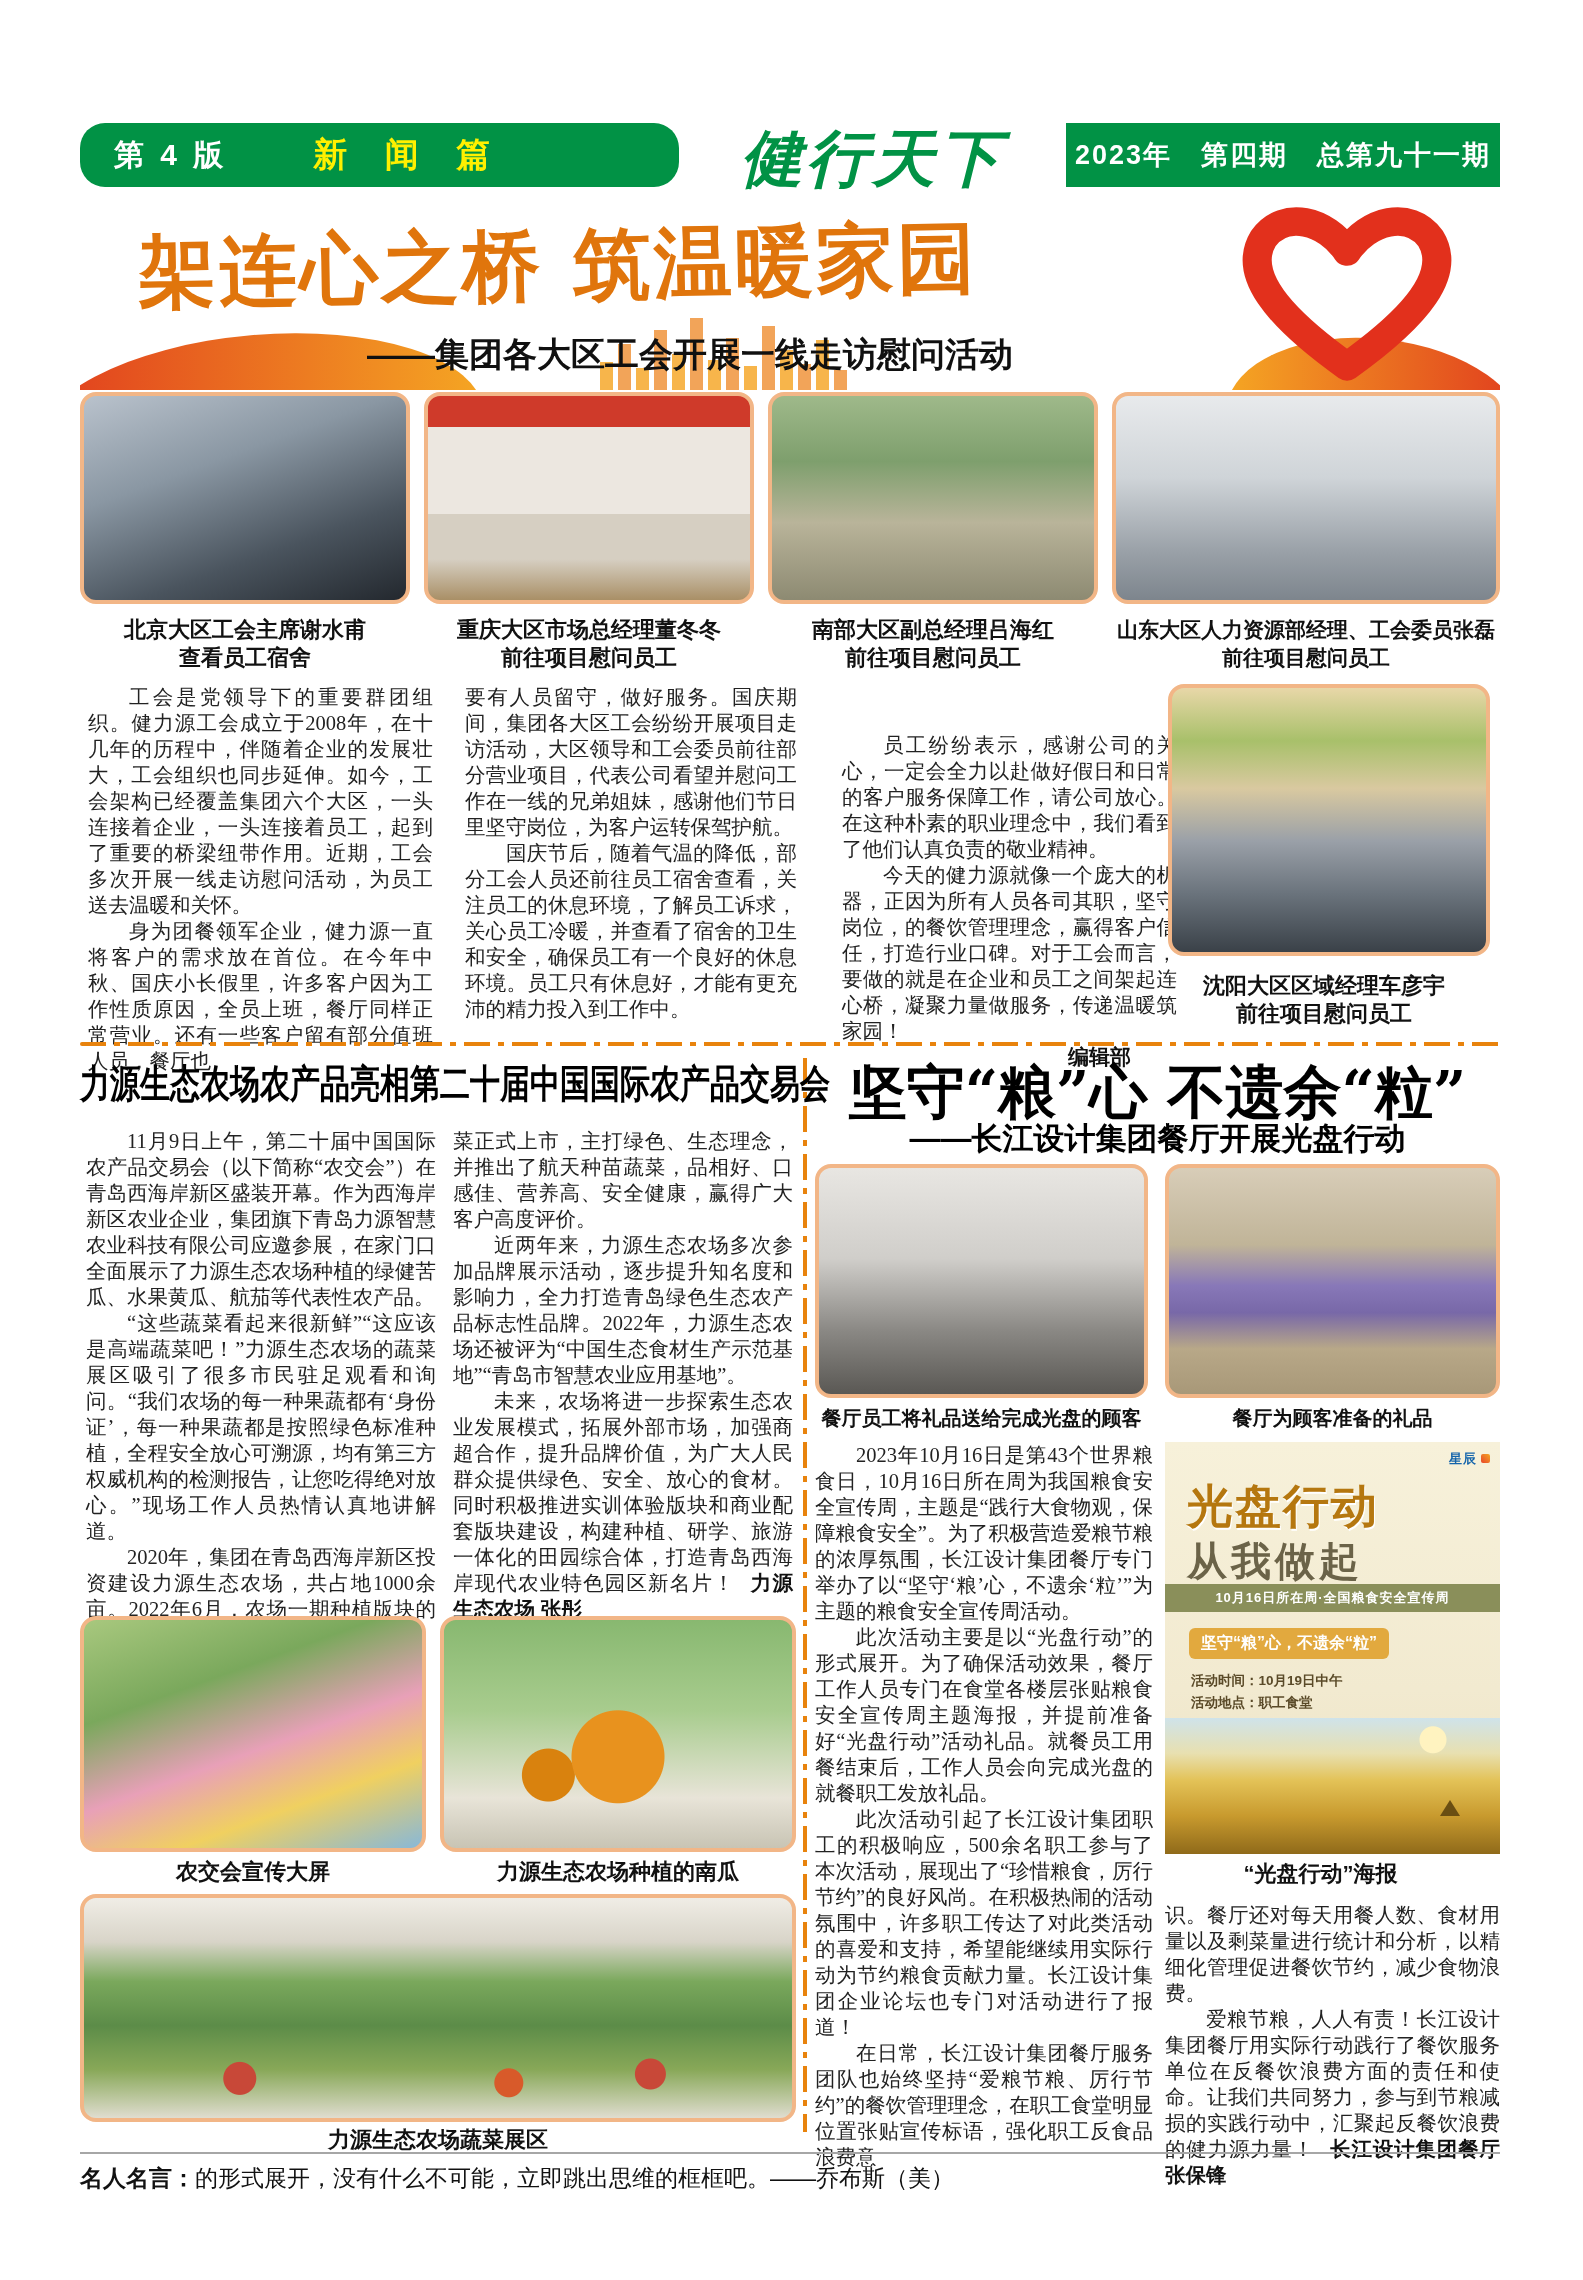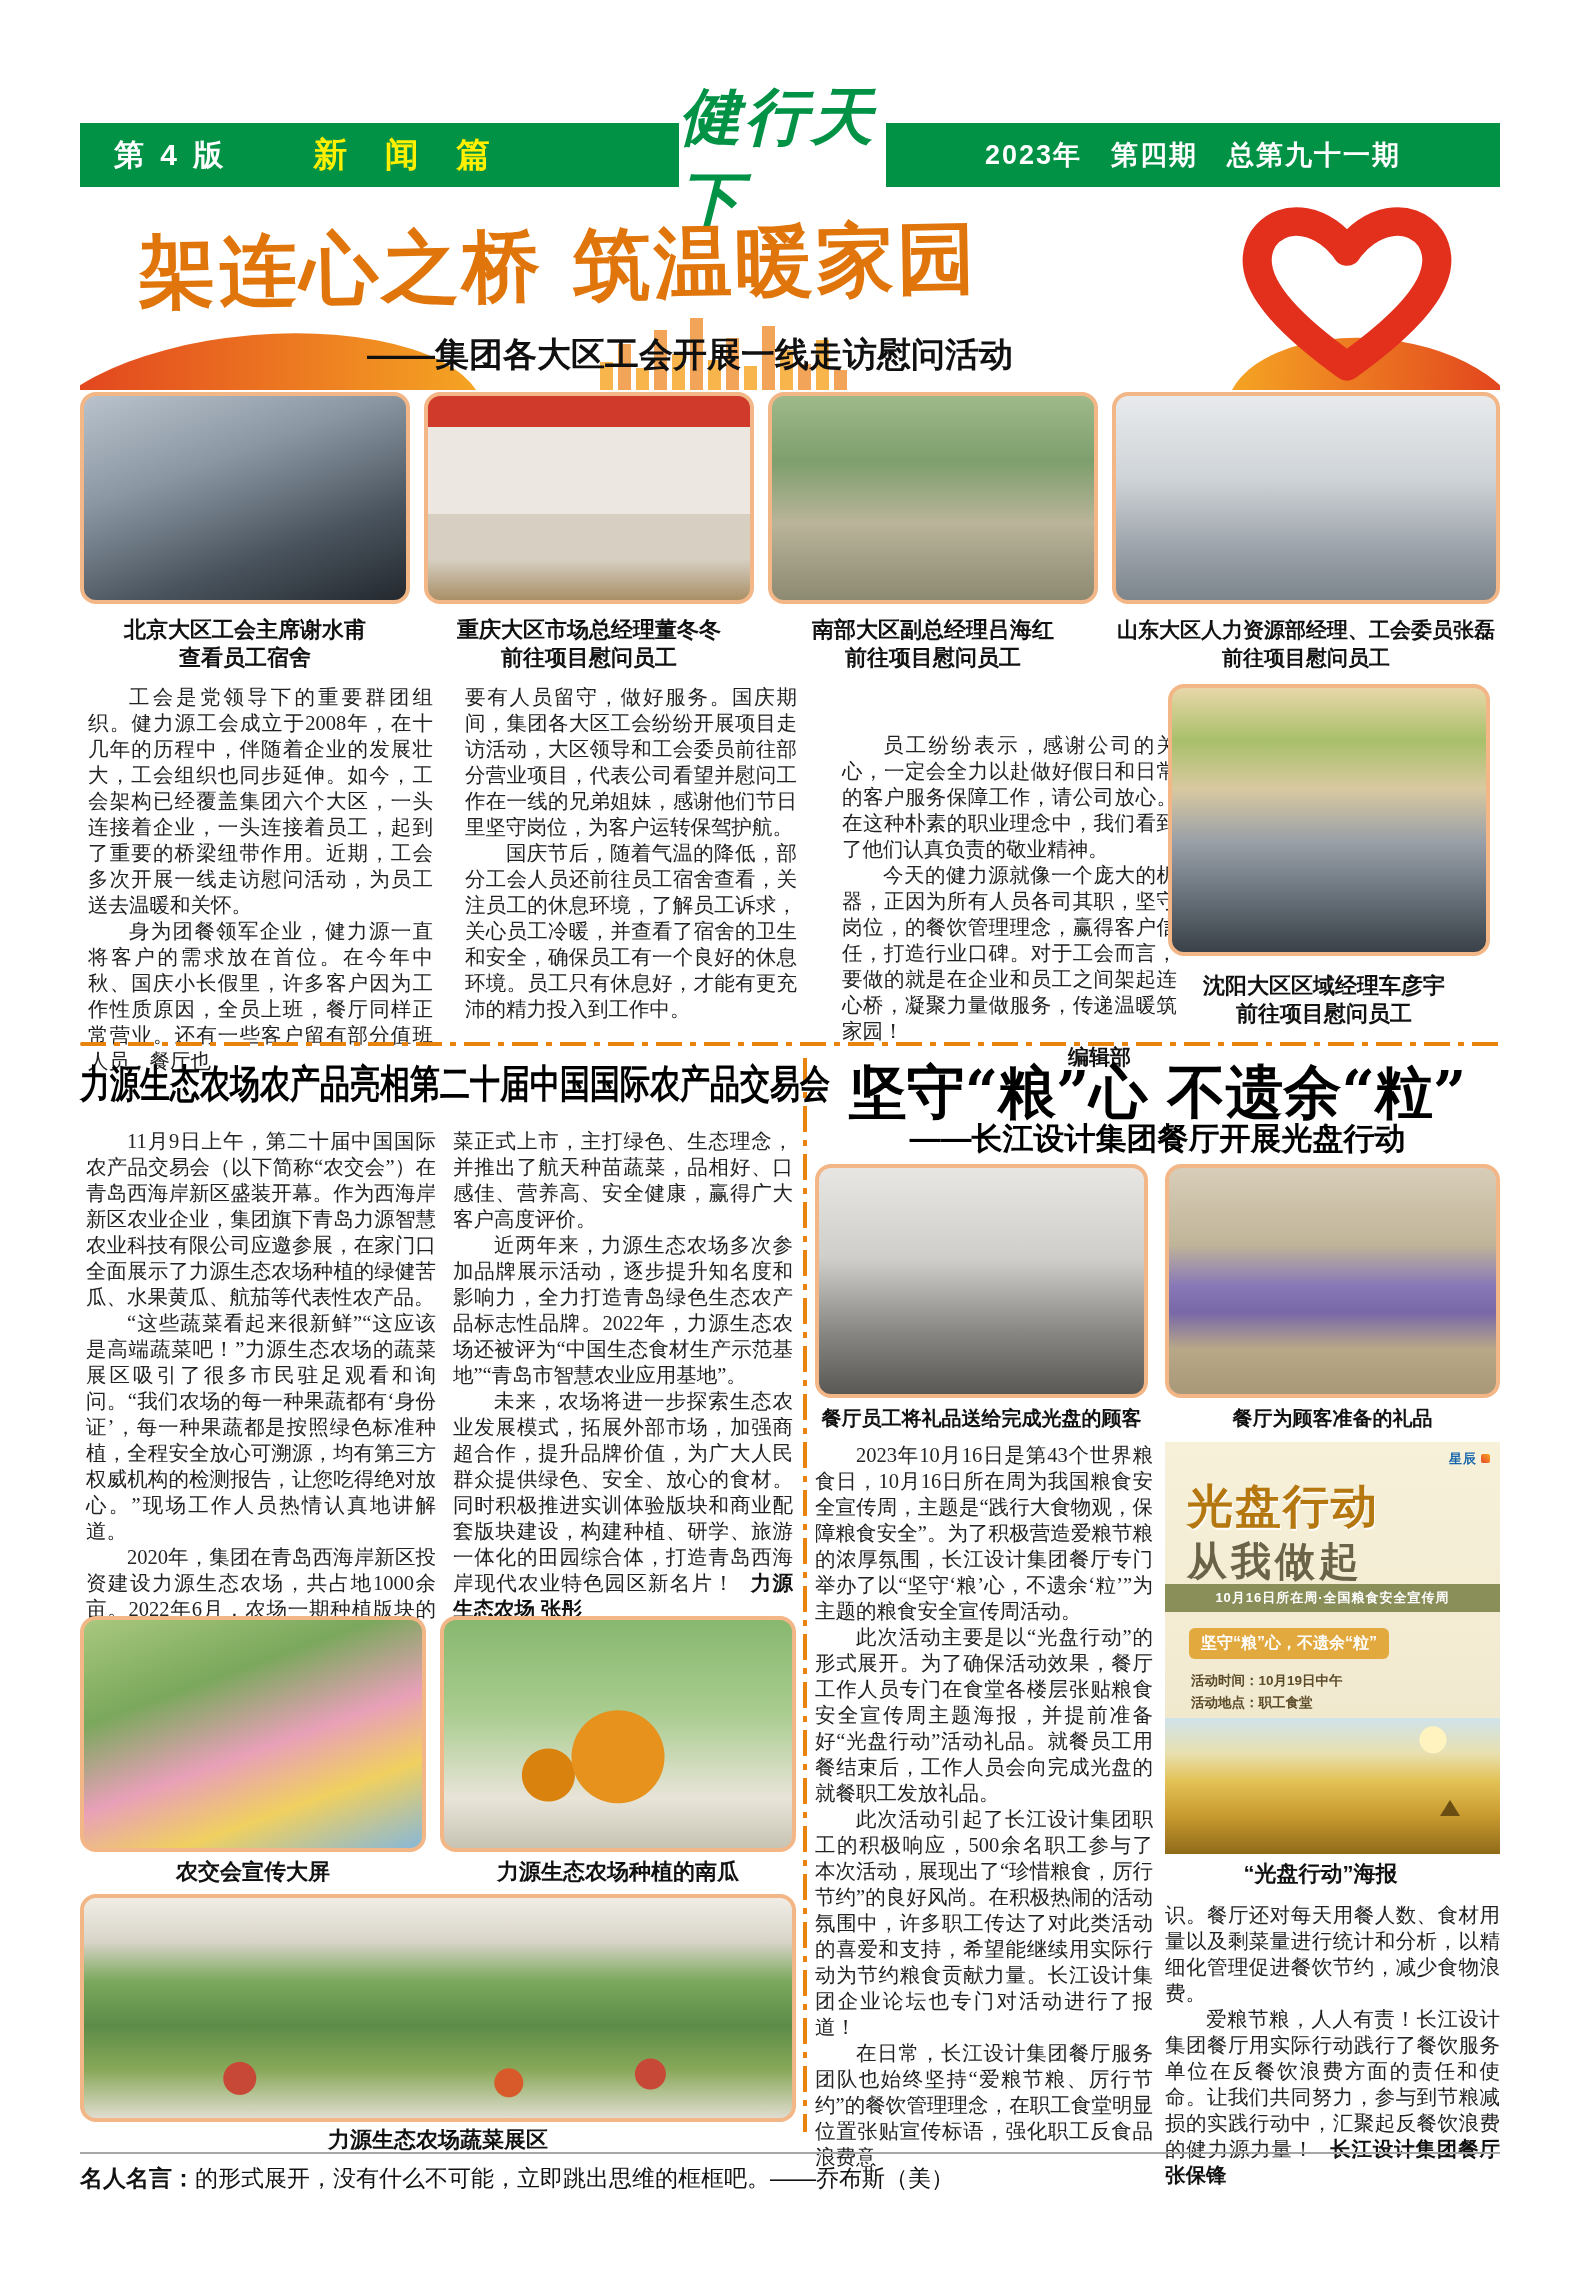--- a/index.html
+++ b/index.html
@@ -3,27 +3,27 @@
 <meta charset="utf-8">
 <style>
   html,body{margin:0;padding:0;background:#9a9a9a;}
   .page{position:relative;width:1583px;height:2280px;background:#ffffff;margin:0 auto;
         font-family:"Liberation Sans",sans-serif;overflow:hidden;color:#1d1d1d;}
   .abs{position:absolute;}
 
   
   .mast{left:80px;top:123px;width:1420px;height:64px;display:flex;align-items:stretch;}
   .mast-box{background:#019245;display:flex;align-items:center;}
-  .mast-left{width:565px;padding-left:34px;gap:86px;}
+  .mast-left{width:565px;padding-left:34px;gap:86px;border-radius:25px;}
   .mast-edition{color:#ffffff;font-size:30px;font-weight:bold;letter-spacing:4px;}
   .mast-section{color:#FFF000;font-size:34px;font-weight:900;letter-spacing:14px;}
   .mast-title{flex:1;display:flex;align-items:center;justify-content:center;
               font-family:"DejaVu Serif",serif;font-weight:900;font-style:italic;
               font-size:62px;color:#019245;transform:translateY(4px);letter-spacing:4px;}
-  .mast-right{width:614px;justify-content:center;}
+  .mast-right{width:434px;justify-content:center;}
   .mast-issue{color:#ffffff;font-size:27px;font-weight:bold;letter-spacing:2px;}
 
   
   .banner{left:80px;top:192px;width:1420px;height:198px;overflow:hidden;}
   .lead-headline{position:absolute;left:58px;top:22px;font-family:"DejaVu Serif",serif;
                  font-weight:900;font-size:78px;color:#E0750C;letter-spacing:3px;
                  transform:rotate(-1deg);white-space:nowrap;}
   .lead-subhead{position:absolute;left:120px;top:140px;width:980px;text-align:center;
                 font-size:34px;font-weight:900;color:#101010;z-index:3;}
   .skyline{position:absolute;left:520px;bottom:0;height:86px;display:flex;

